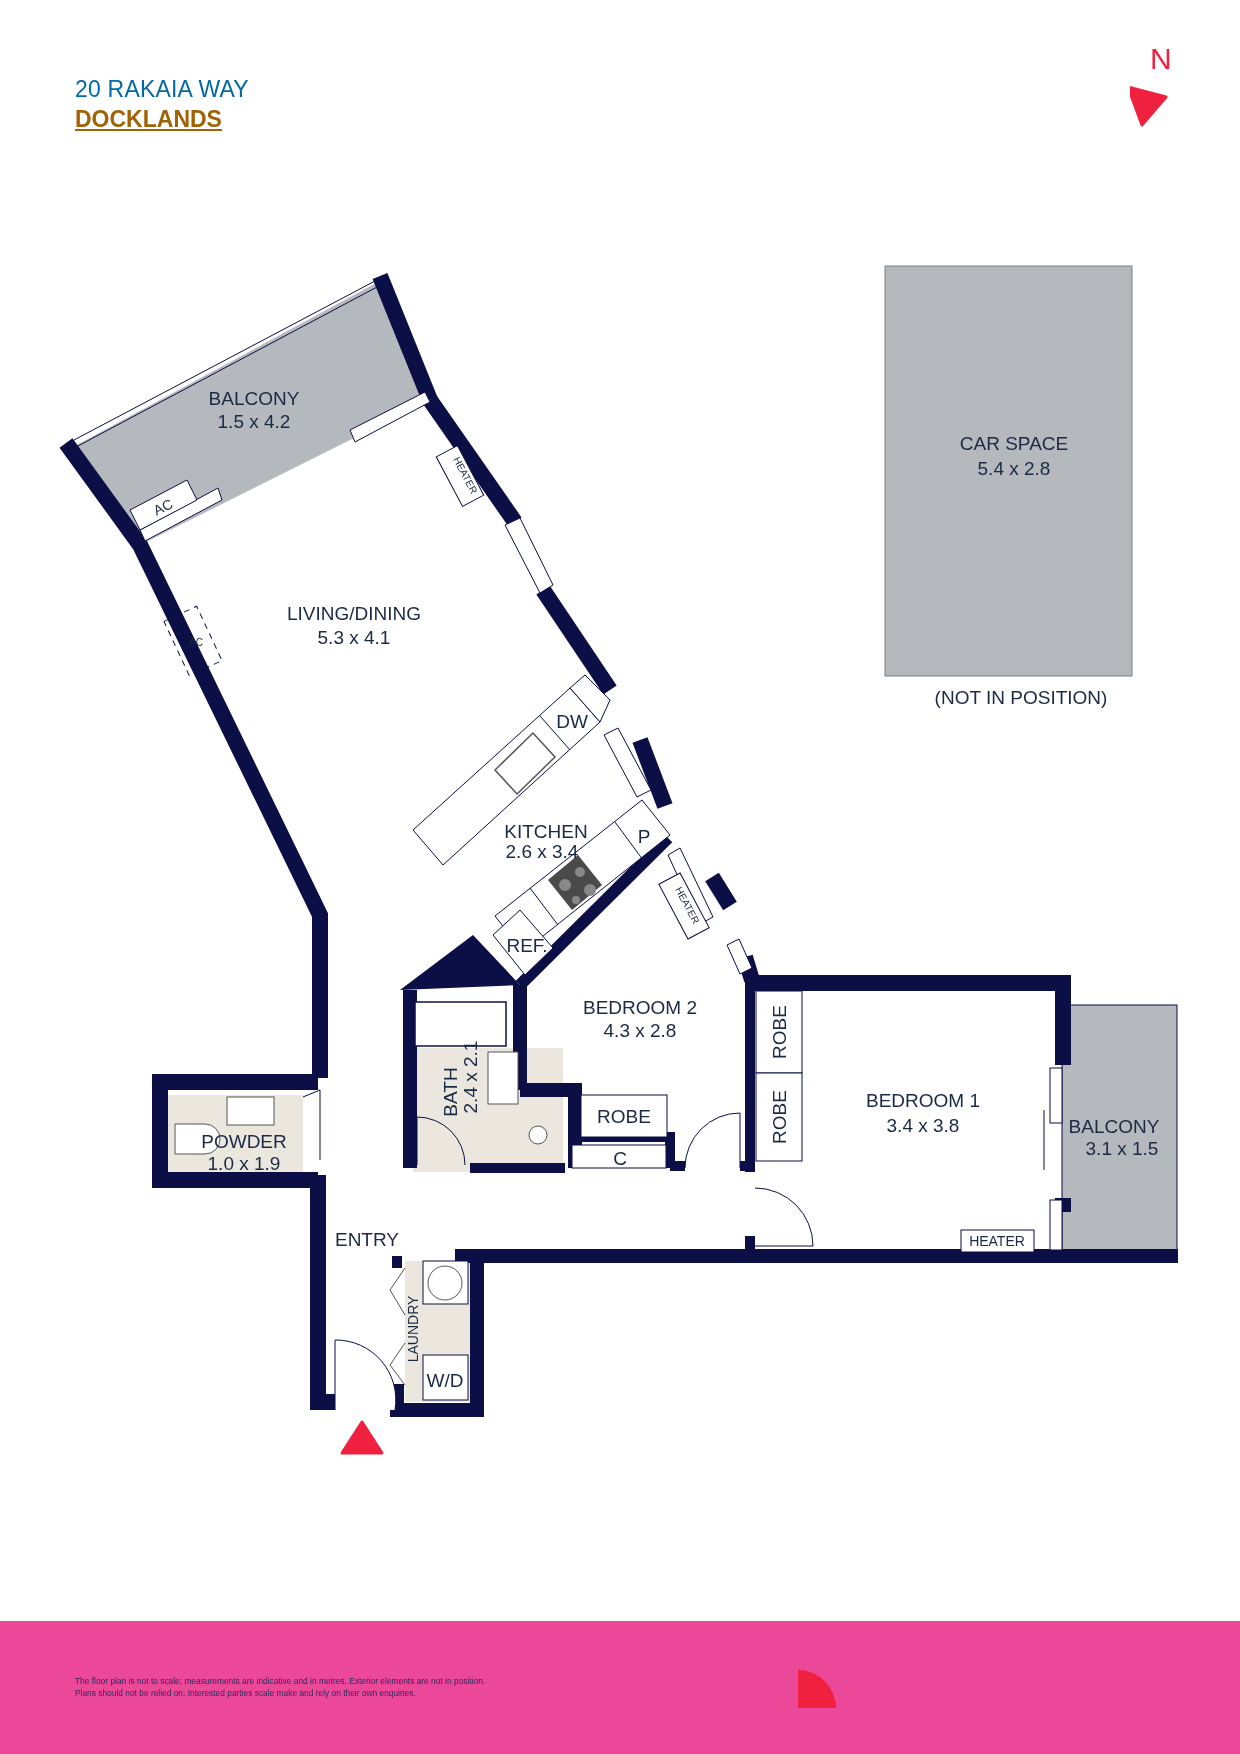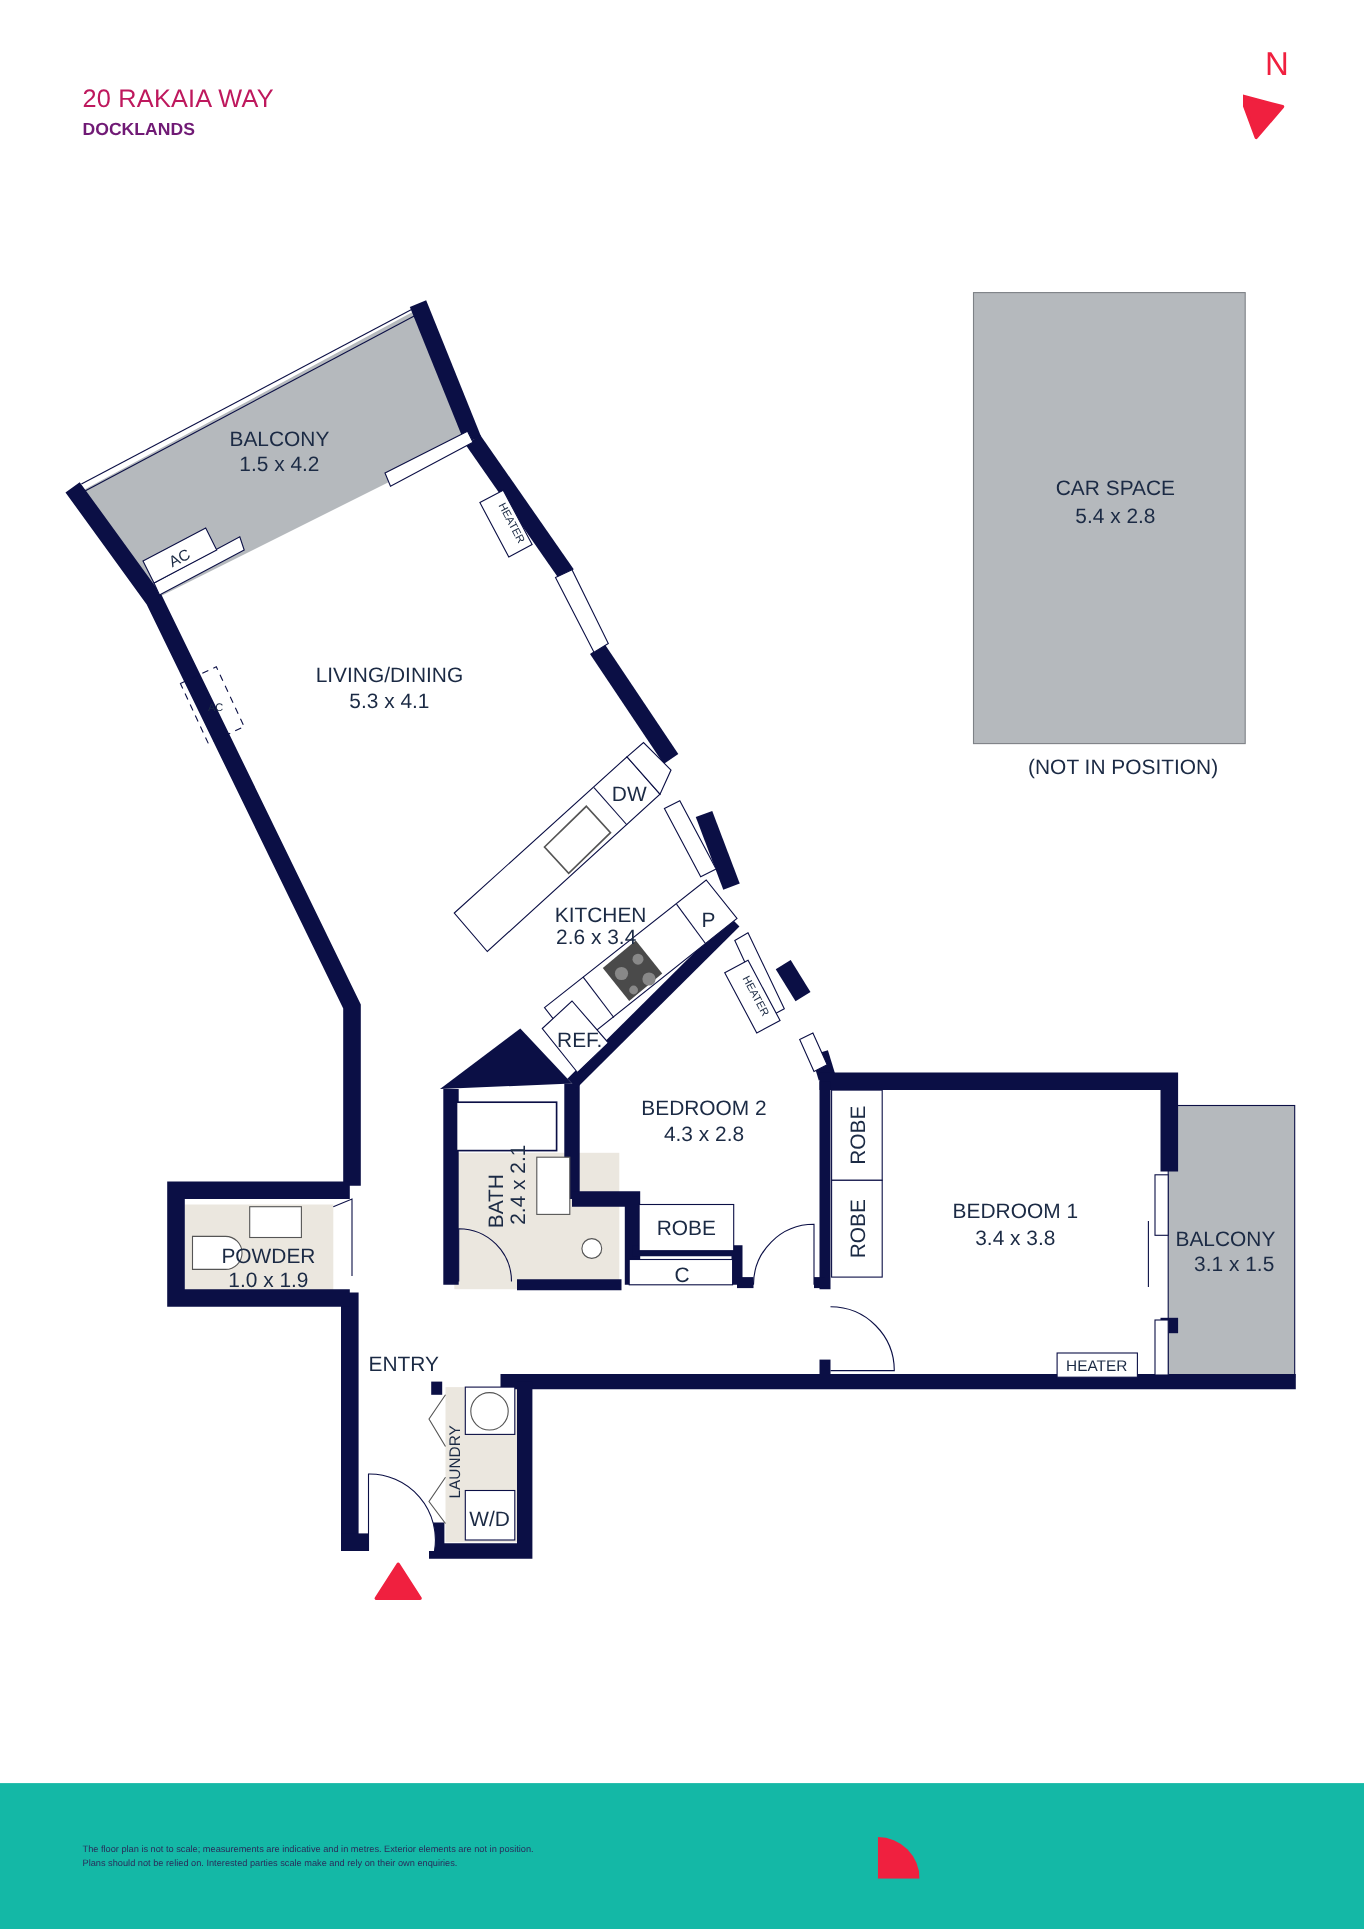--- a/index.html
+++ b/index.html
@@ -3,28 +3,28 @@
 <meta charset="utf-8">
 <style>
   html, body { margin: 0; padding: 0; }
   body {
     width: 1240px; height: 1754px; position: relative; overflow: hidden;
     background: #ffffff;
     font-family: "Liberation Sans", "DejaVu Sans", sans-serif;
     color: #1b2447;
   }
   .header { position: absolute; left: 75px; top: 74px; }
-  .addr-line1 { font-size: 23px; color: #be185d; letter-spacing: 0.2px; line-height: 30px; }
-  .addr-line2 { font-size: 16px; font-weight: bold; color: #701a75; line-height: 30px; }
+  .addr-line1 { font-size: 23px; color: #0369a1; letter-spacing: 0.2px; line-height: 30px; }
+  .addr-line2 { font-size: 23px; font-weight: bold; color: #a16207; line-height: 30px; text-decoration: underline; }
   .compass { position: absolute; left: 1130px; top: 42px; width: 60px; height: 90px; }
   .compass-n { position: absolute; left: 20px; top: 0; font-size: 30px; color: #f0203f; }
   .plan { position: absolute; left: 0; top: 0; }
   .footer {
     position: absolute; left: 0; top: 1621px; width: 1240px; height: 133px;
-    background: #14b8a6;
+    background: #ec4899;
   }
   .disclaimer {
     position: absolute; left: 75px; top: 54px;
     font-size: 8.4px; line-height: 12px; color: #2a2c5a; width: 460px;
   }
   .logo { position: absolute; left: 798px; top: 48px; height: 40px; display: flex; align-items: center; }
   .logo-mark { width: 38px; height: 38px; margin-right: 16px; }
   .logo-text {
     font-size: 36px; font-weight: bold; color: #1128b0; letter-spacing: 6.5px;
     font-family: "DejaVu Sans", sans-serif;

